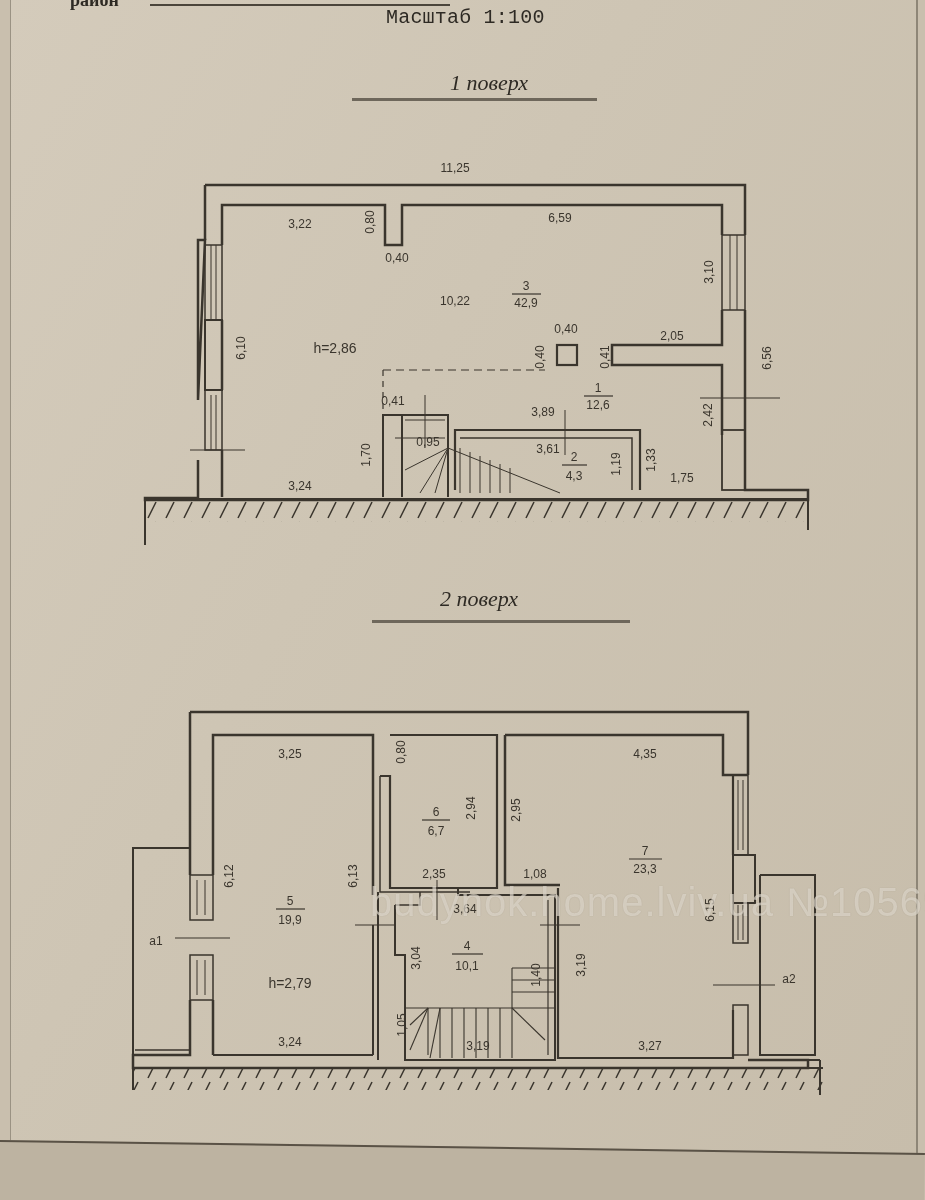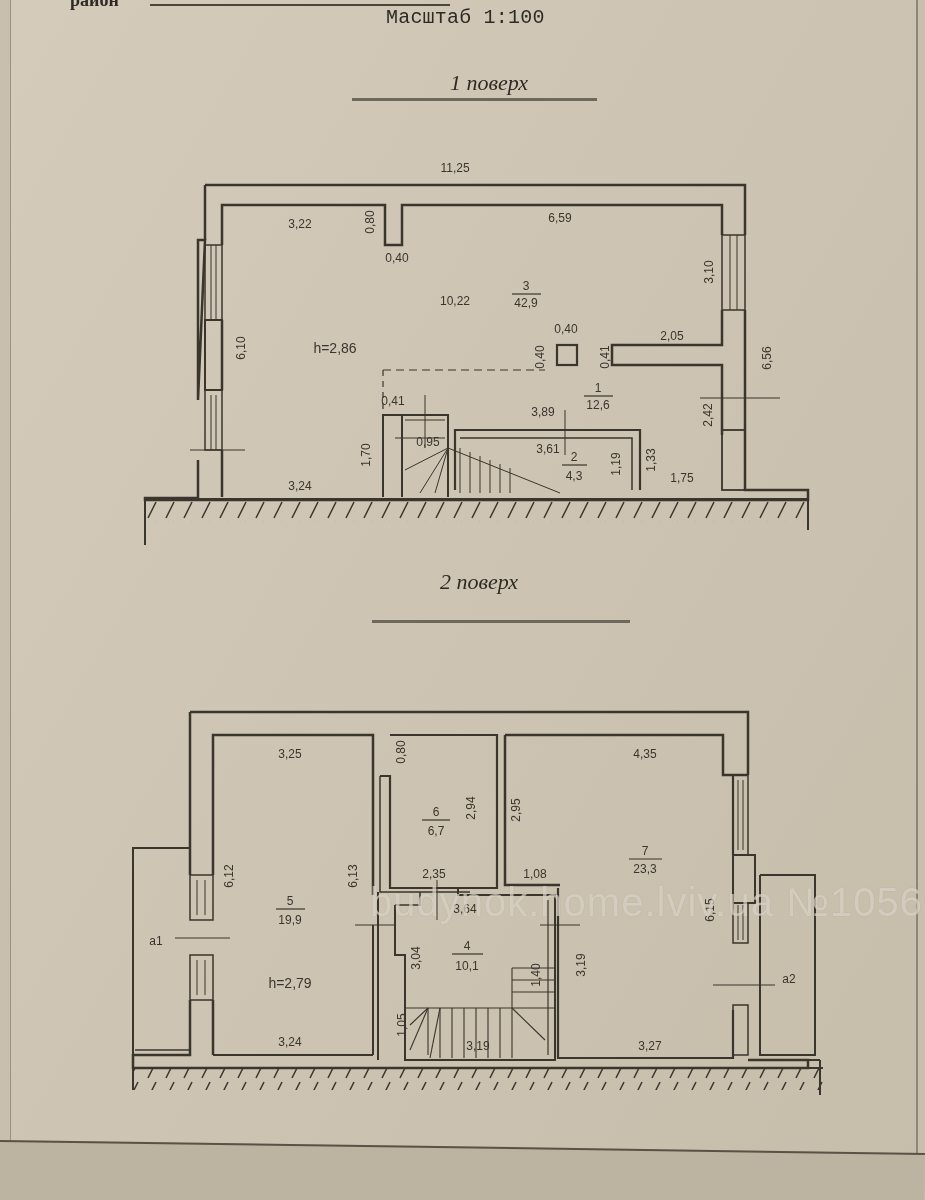--- a/index.html
+++ b/index.html
@@ -22,21 +22,21 @@
 <div class="page"></div>
 <div class="page-bottom"></div>
 
 <div class="top-field-label">район</div>
 <div class="top-field-line"></div>
 <div class="scale">Масштаб 1:100</div>
 
 <div class="floor-title" style="left:450px;top:70px;">1 поверх</div>
 <div class="floor-underline" style="left:352px;top:98px;width:245px;"></div>
 
-<div class="floor-title" style="left:440px;top:569px;">2 поверх</div>
+<div class="floor-title" style="left:440px;top:586px;">2 поверх</div>
 <div class="floor-underline" style="left:372px;top:620px;width:258px;"></div>
 
 <svg class="plan" width="925" height="1200" viewBox="0 0 925 1200">
   <defs>
     <pattern id="hatch" width="18" height="20" patternUnits="userSpaceOnUse">
       <line x1="4" y1="18" x2="12" y2="2" stroke="#3a352d" stroke-width="1.6"></line>
     </pattern>
   </defs>
 
   <g fill="none" stroke="#3a352d" stroke-width="2.5">

